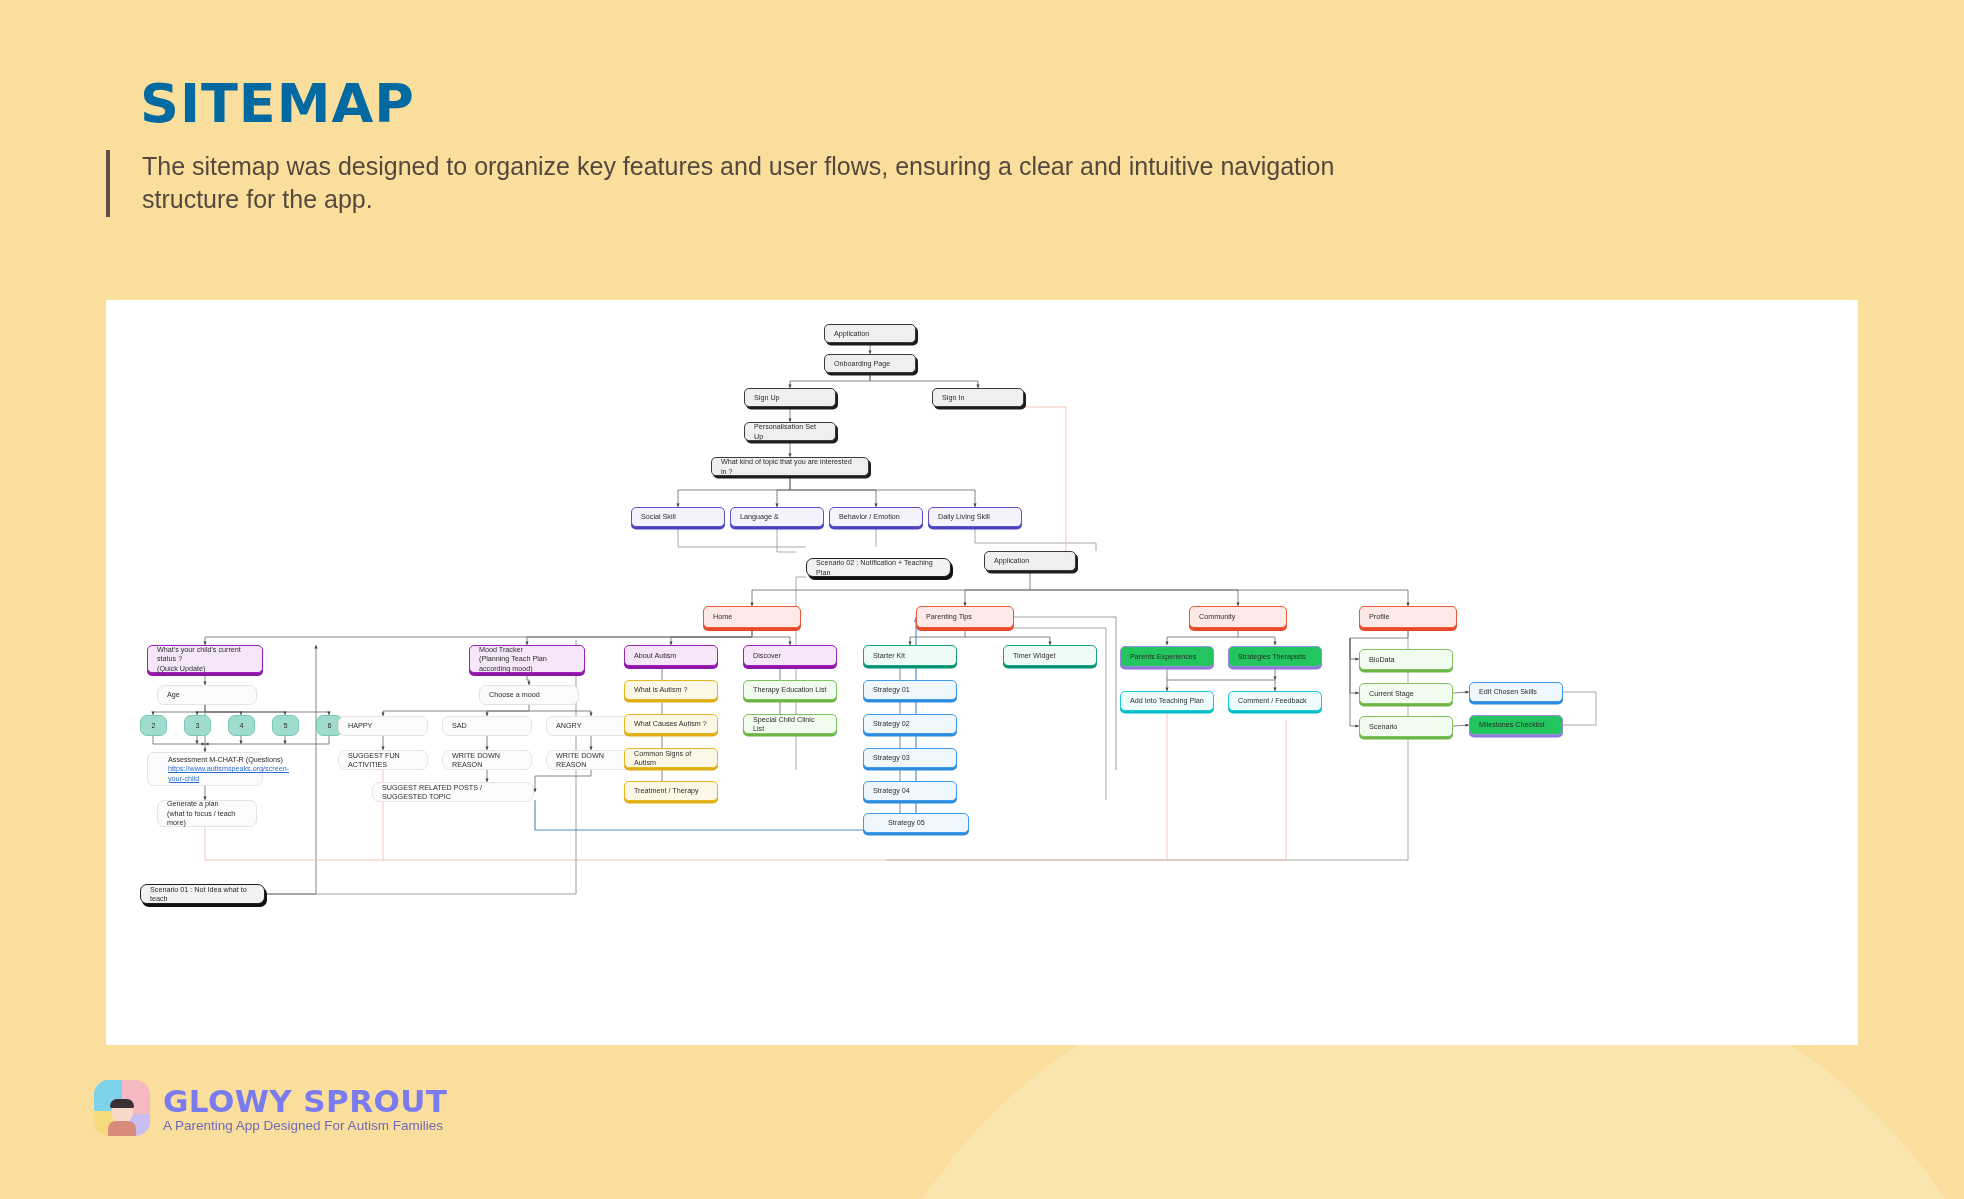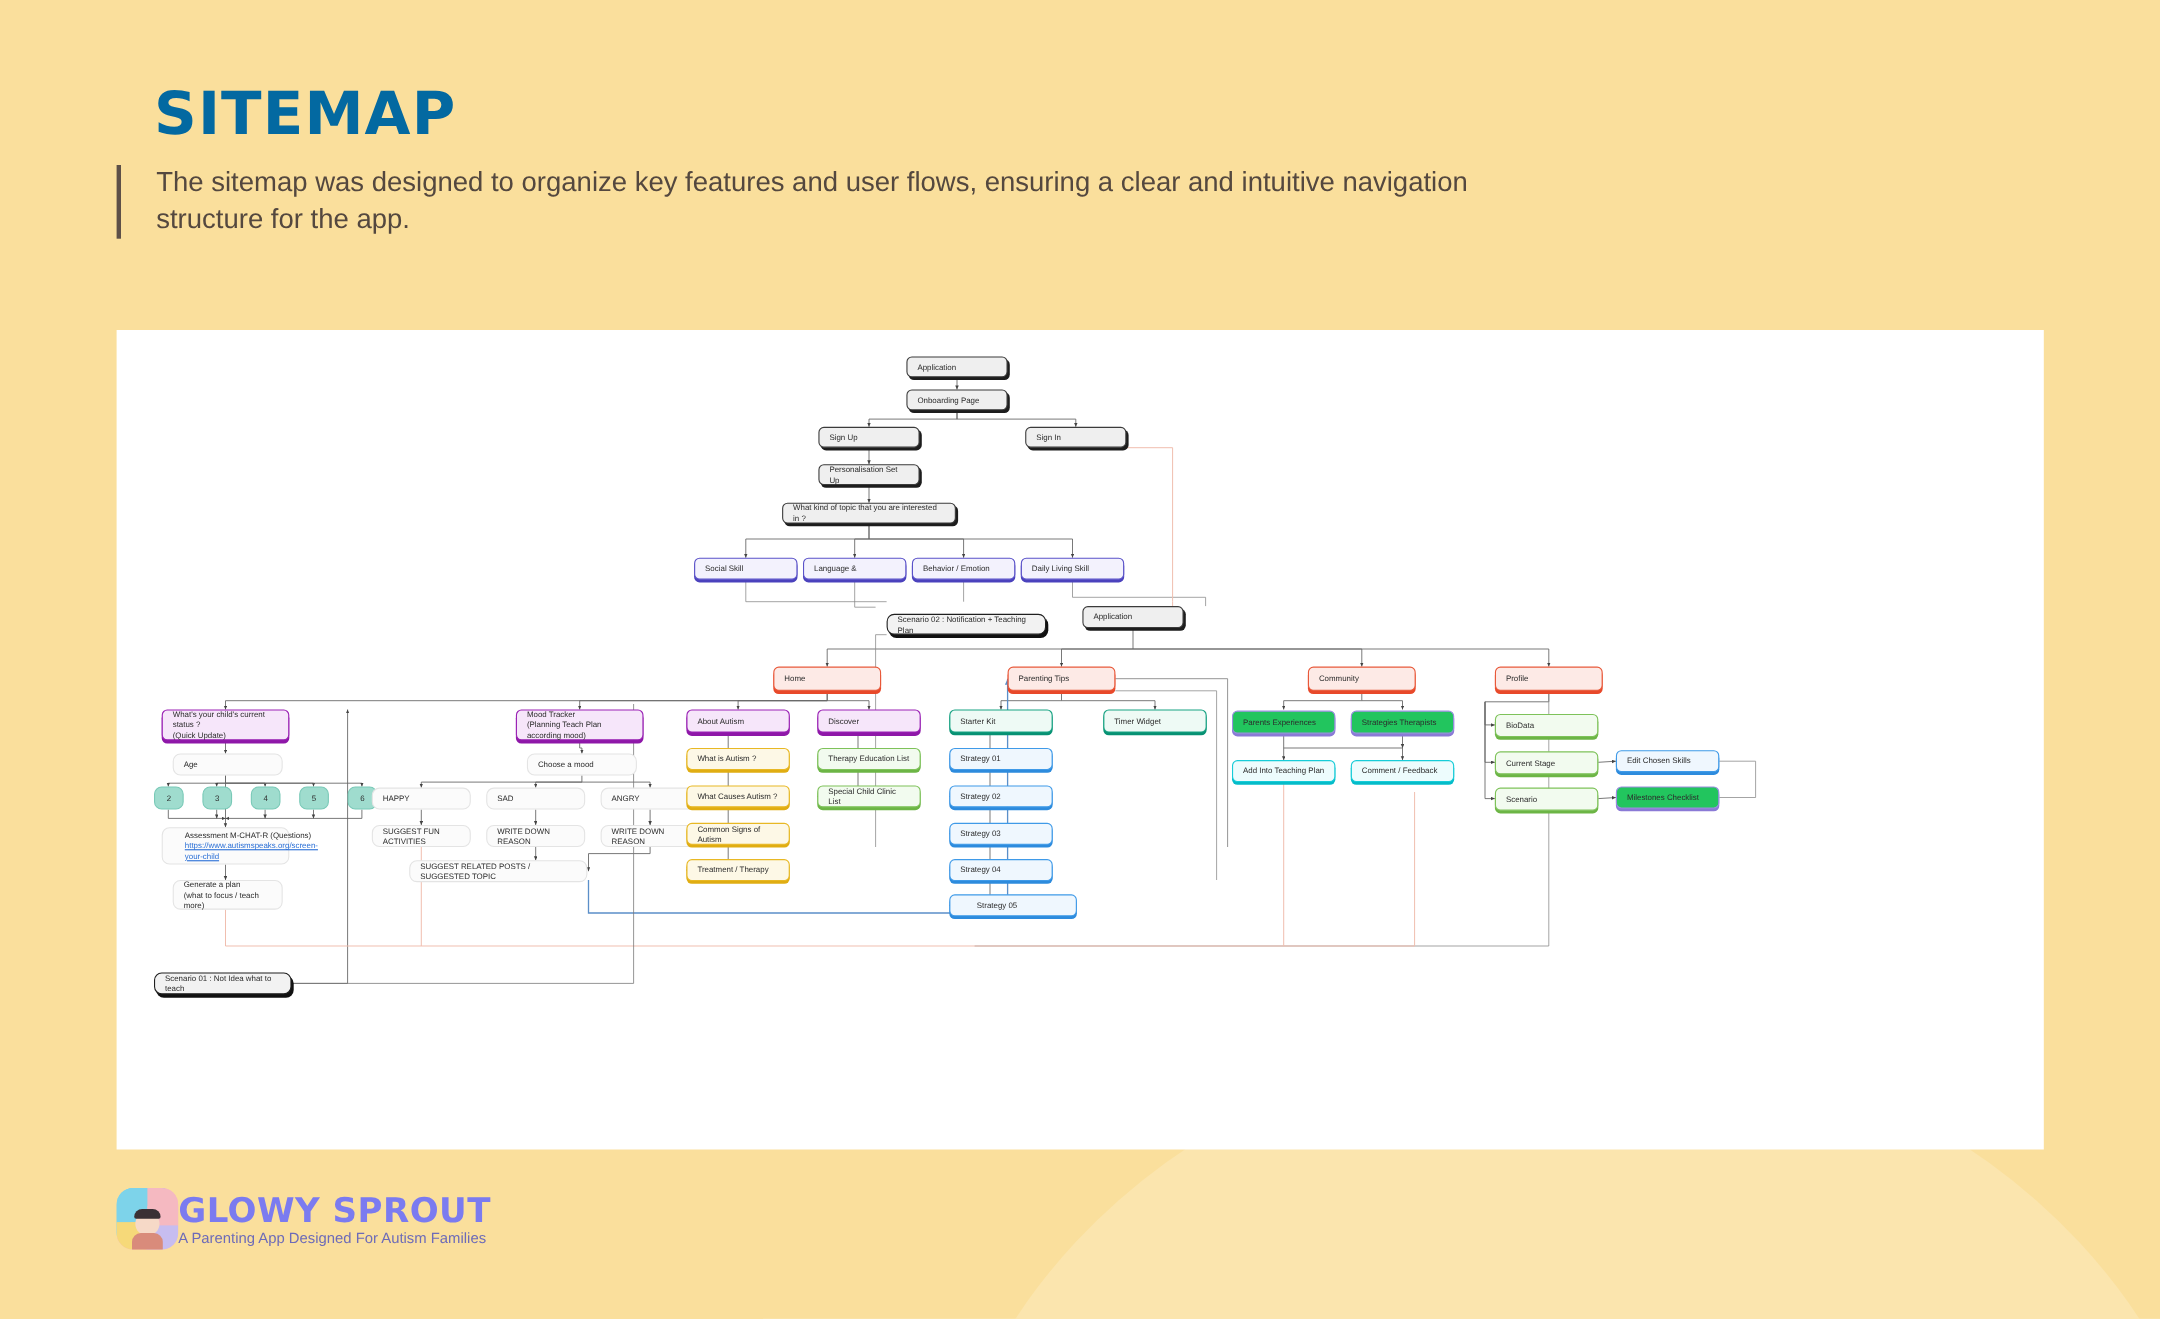--- a/index.html
+++ b/index.html
@@ -104,21 +104,21 @@
     background: #22c55e; border: 1.4px solid #9b8ee0;
     box-shadow: 0 2.5px 0 #8a7ad6;
   }
   .n-dark {
     background: #f2f2f2; border: 1.5px solid #1f1f1f;
     border-radius: 7px; box-shadow: 2px 3px 0 #111;
   }
   .node .lnk { color: #2a6fd6; text-decoration: underline; }
 
   
-  #footer { position: absolute; left: 106px; top: 1080px; display: flex; align-items: center; z-index: 3;}
+  #footer { position: absolute; left: 94px; top: 1080px; display: flex; align-items: center; gap: 13px; z-index: 3;}
   #logo-mark {
     width: 56px; height: 56px; border-radius: 15px; overflow: hidden;
     position: relative; flex: none;
     background: linear-gradient(135deg,#7fd2e8 0%, #7fd2e8 40%, #f6b8c0 40%, #f6b8c0 100%);
   }
   #logo-mark .q1 { position:absolute; left:0; top:0; width:50%; height:55%; background:#7dd3ea; }
   #logo-mark .q2 { position:absolute; right:0; top:0; width:50%; height:62%; background:#f5b9c1; }
   #logo-mark .q3 { position:absolute; left:0; bottom:0; width:48%; height:45%; background:#f6d979; }
   #logo-mark .q4 { position:absolute; right:0; bottom:0; width:52%; height:40%; background:#c7bdf0; }
   #logo-mark .girl { position:absolute; left:50%; top:26%; transform:translateX(-50%); width:30px; }
@@ -300,21 +300,21 @@
         <div class="node n-plain" style="left: 440px; top: 450px; width: 90px; height: 20px;">WRITE DOWN REASON</div>
         <div class="node n-yellow" style="left: 518px; top: 448px; width: 94px; height: 20px;">Common Signs of Autism</div>
         <div class="node n-blue" style="left: 757px; top: 448px; width: 94px; height: 20px;">Strategy 03</div>
         <div class="node n-plain" style="left: 41px; top: 452px; width: 116px; height: 34px; padding-left: 20px;"><span><span>Assessment M-CHAT-R (Questions)
 </span><span class="lnk">https://www.autismspeaks.org/screen-your-child</span></span></div>
         <div class="node n-yellow" style="left: 518px; top: 481px; width: 94px; height: 20px;">Treatment / Therapy</div>
         <div class="node n-blue" style="left: 757px; top: 481px; width: 94px; height: 20px;">Strategy 04</div>
         <div class="node n-plain" style="left: 266px; top: 482px; width: 162px; height: 20px;">SUGGEST RELATED POSTS / SUGGESTED TOPIC</div>
         <div class="node n-plain" style="left: 51px; top: 500px; width: 100px; height: 27px;">Generate a plan
 (what to focus / teach more)</div>
-        <div class="node n-blue" style="left: 757px; top: 513px; width: 116px; height: 20px; padding-left: 24px;">Strategy 05</div>
+        <div class="node n-blue" style="left: 757px; top: 513px; width: 106px; height: 20px; padding-left: 24px;">Strategy 05</div>
         <div class="node n-dark" style="left: 34px; top: 584px; width: 125px; height: 20px;">Scenario 01 : Not Idea what to teach</div>
       </div>
   </div>
 
   <div id="footer">
     <div id="logo-mark">
       <span class="q1"></span>
         <span class="q2"></span>
         <span class="q3"></span>
         <span class="q4"></span>

